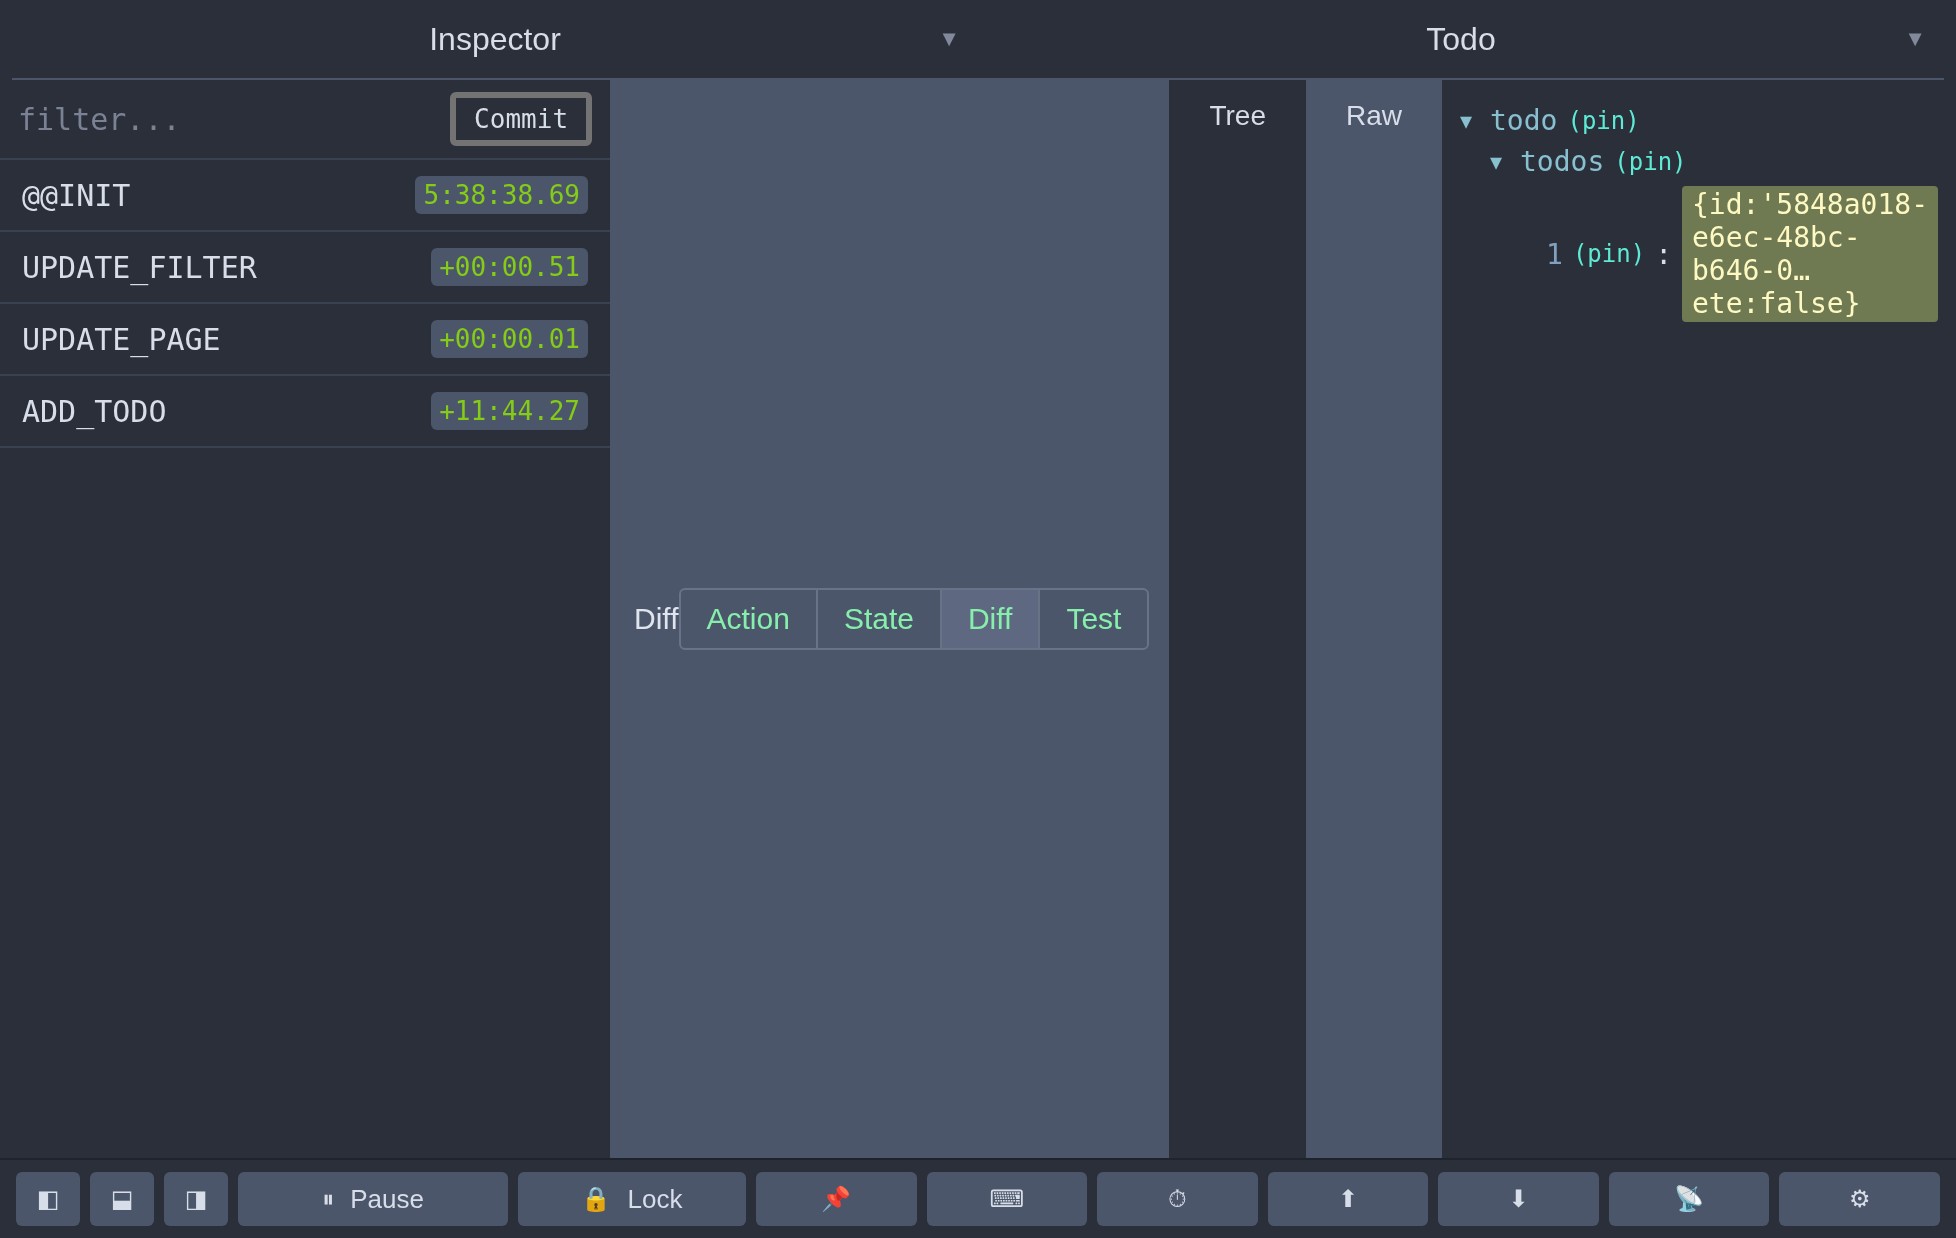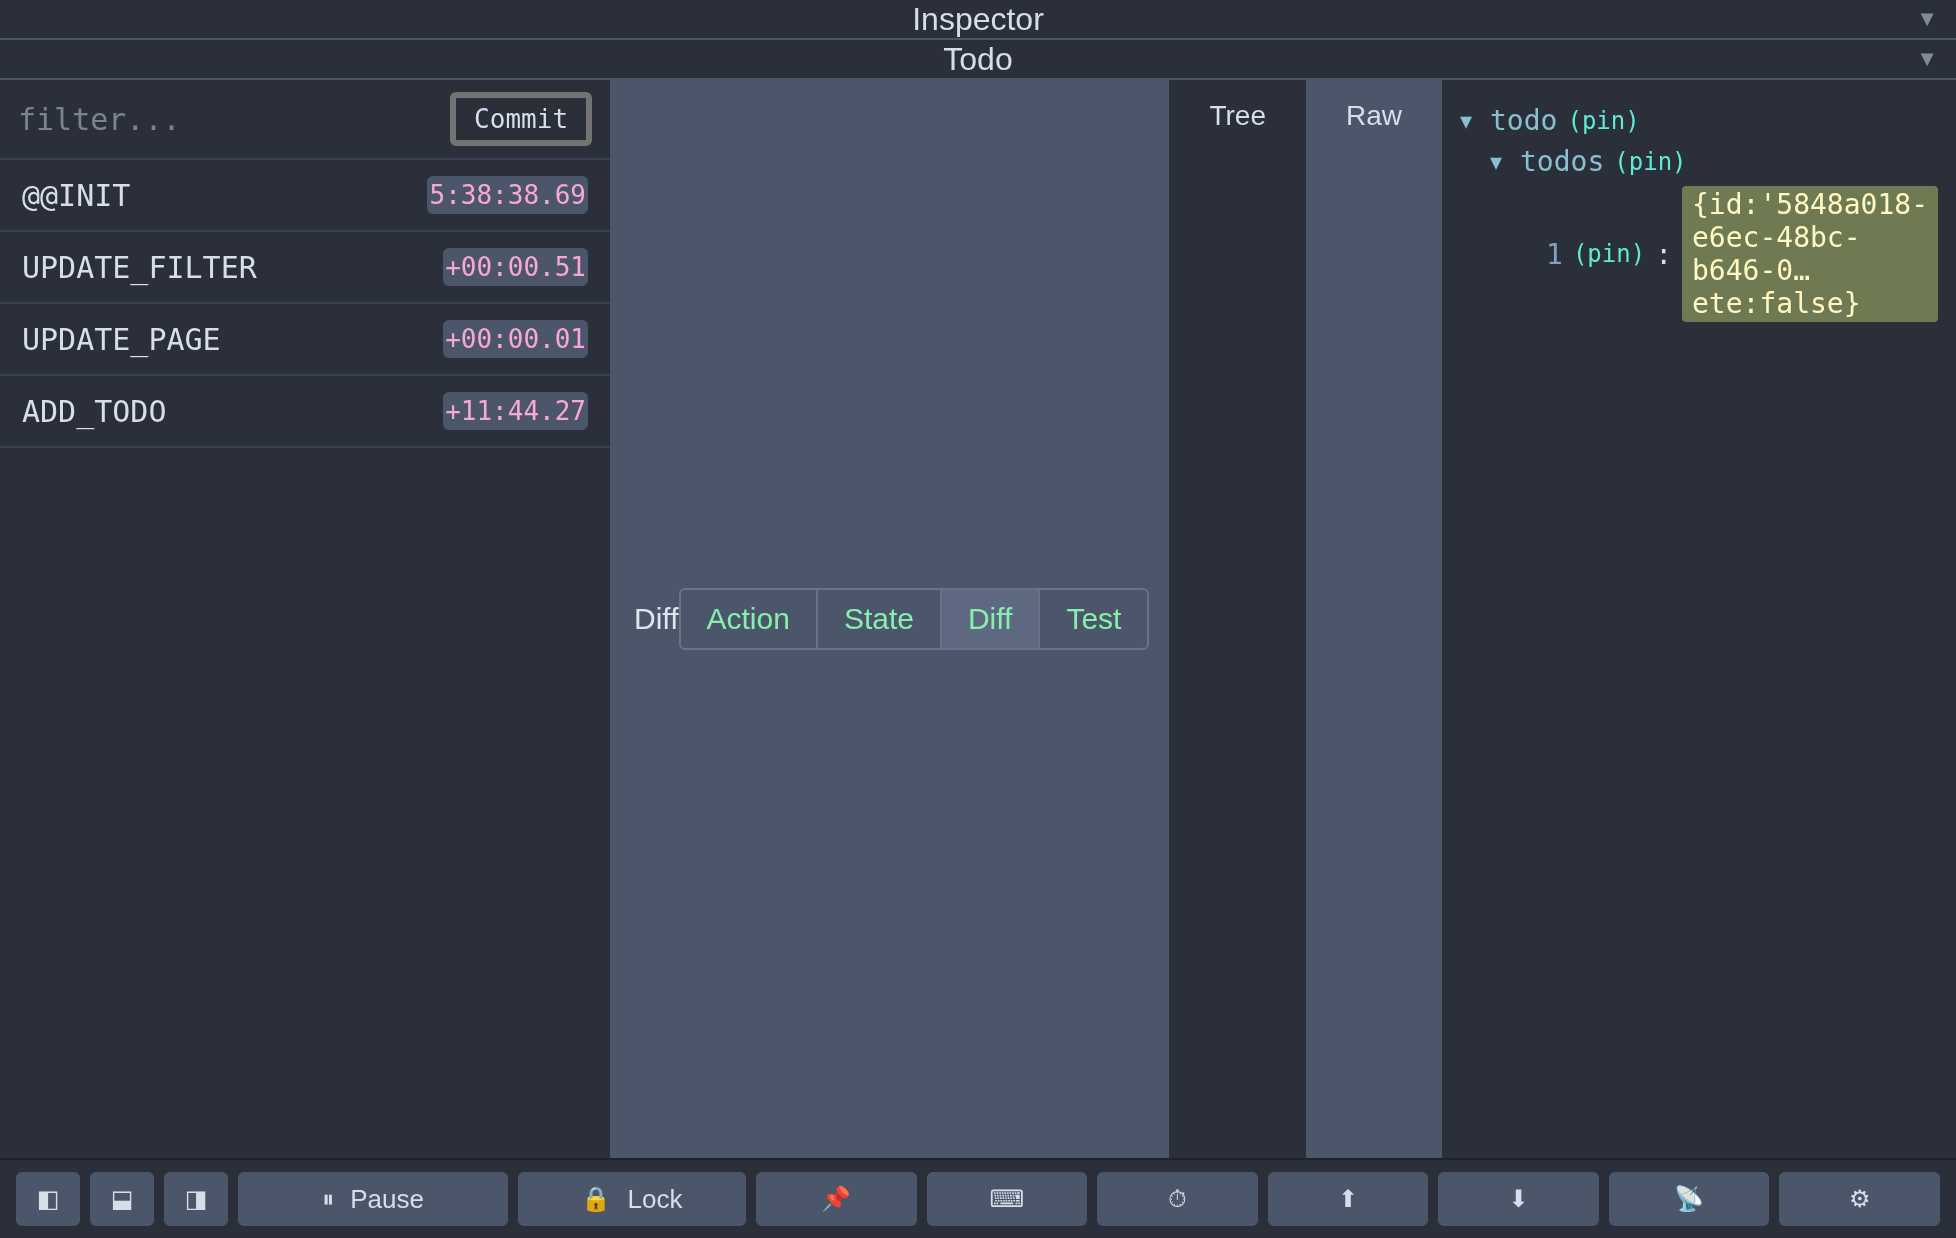--- a/index.html
+++ b/index.html
@@ -11,22 +11,21 @@
   overflow: hidden;
   display: flex;
   flex-direction: column;
 }
 .mono { font-family: "SF Mono", Menlo, Consolas, monospace; }
 
 
 .top-header {
   display: flex;
   height: 80px;
-  padding: 0 0;
-  flex-direction: column;
+  padding: 0 12px;
 }
 .header-dropdown {
   flex: 1;
   display: flex;
   align-items: center;
   justify-content: center;
   position: relative;
   border-bottom: 2px solid #4c566a;
   font-size: 32px;
   color: #d8dee9;
@@ -86,23 +85,23 @@
   align-items: center;
   justify-content: space-between;
   padding: 16px 22px;
   border-bottom: 2px solid #3a4150;
   font-size: 30px;
   font-family: "SF Mono", Menlo, Consolas, monospace;
   cursor: pointer;
 }
 .action-time {
   background: #4c566a;
-  color: #f9a8d4;
+  color: #84cc16;
   border-radius: 6px;
-  padding: 4px 2px;
+  padding: 4px 8px;
   font-size: 26px;
 }
 
 
 .right {
   flex: 1;
   display: flex;
   flex-direction: row;
 }
 .right-header {

